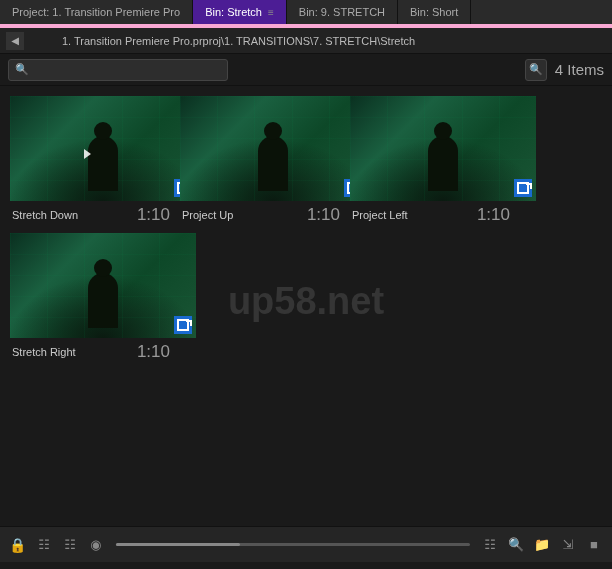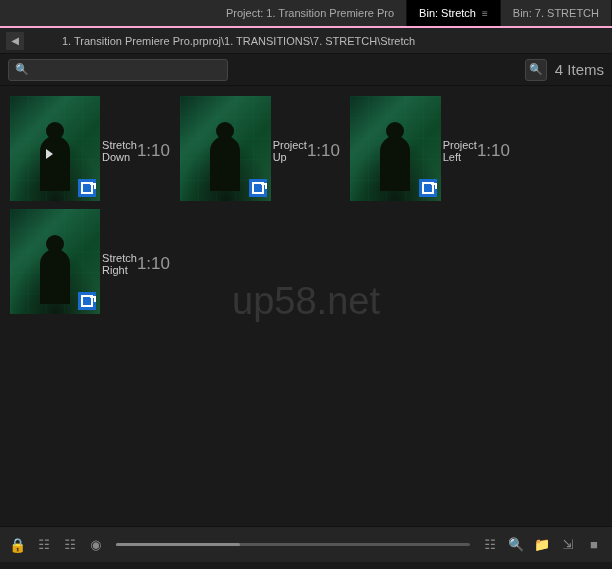--- a/index.html
+++ b/index.html
@@ -11,35 +11,34 @@
       color: #ccc;
       overflow: hidden;
     }
 
     
     .title-bar {
       display: flex;
       align-items: center;
       background: #2a2a2a;
       height: 28px;
-      border-bottom: 2px solid #f9a8d4;
+      border-bottom: 4px solid #f9a8d4;
       font-size: 12px;
-      justify-content: flex-end;
     }
     .title-tab {
       padding: 0 12px;
       height: 100%;
       display: flex;
       align-items: center;
       color: #aaa;
       font-size: 11px;
       border-right: 1px solid #111;
     }
     .title-tab.active {
-      background: #000000;
+      background: #4c1d95;
       color: #fff;
     }
     .title-tab .menu-icon {
       margin-left: 6px;
       font-size: 10px;
       color: #888;
     }
 
     
     .breadcrumb-bar {
@@ -139,31 +138,31 @@
     }
 
     
     .watermark {
       position: absolute;
       top: 50%;
       left: 50%;
       transform: translate(-50%, -60%);
       font-size: 38px;
       color: rgba(180,180,180,0.18);
-      font-weight: normal;
+      font-weight: bold;
       pointer-events: none;
       white-space: nowrap;
       z-index: 10;
     }
 
     
     .media-item {
       width: 162px;
       display: flex;
-      flex-direction: row;
+      flex-direction: column;
       cursor: pointer;
     }
 
     .thumbnail-wrapper {
       width: 186px;
       height: 105px;
       position: relative;
       background: #0d2a1e;
       overflow: hidden;
     }
@@ -326,21 +325,24 @@
 
 <div class="title-bar">
   <div class="title-tab">
     <span>Project: 1. Transition Premiere Pro</span>
   </div>
   <div class="title-tab active">
     <span>Bin: Stretch</span>
     <span class="menu-icon">≡</span>
   </div>
   <div class="title-tab">
-    <span>Bin: 7. STRETCH</span>
+    <span>Bin: 9. STRETCH</span>
+  </div>
+  <div class="title-tab">
+    <span>Bin: Short</span>
   </div>
 </div>
 
 <div class="breadcrumb-bar">
   <div class="breadcrumb-icon">
     <span>◀</span>
   </div>
   <span class="breadcrumb-text">1. Transition Premiere Pro.prproj\1. TRANSITIONS\7. STRETCH\Stretch</span>
 </div>
 

